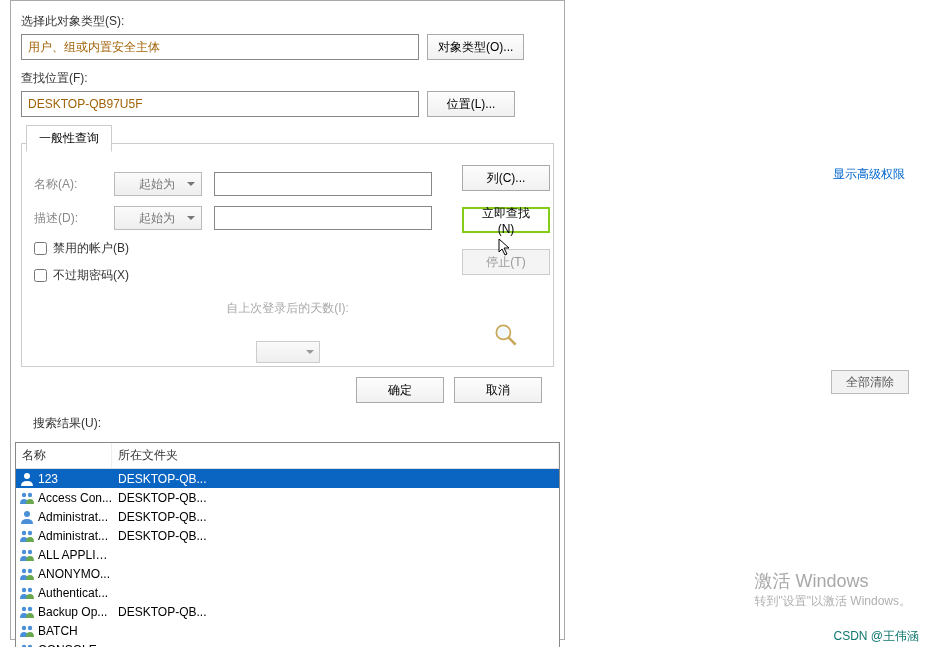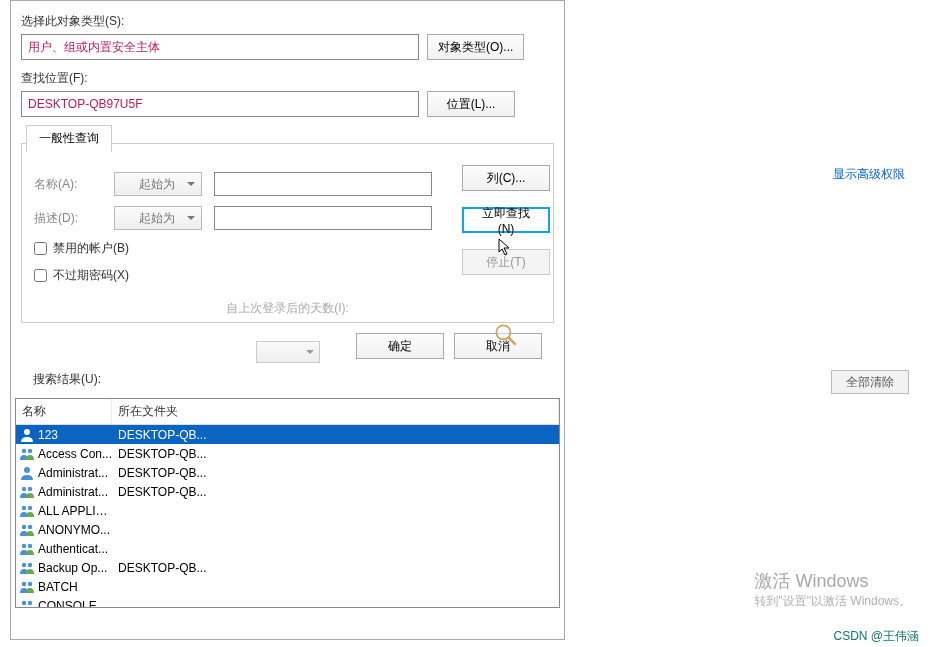--- a/index.html
+++ b/index.html
@@ -4,24 +4,24 @@
   <style>
     * { box-sizing: border-box; margin: 0; padding: 0; font-family: "Microsoft YaHei", "Segoe UI", sans-serif; }
     body { width: 933px; height: 647px; background: #fff; position: relative; overflow: hidden; font-size: 12px; }
     
     .dialog { position: absolute; left: 10px; top: 0; width: 555px; height: 640px; background: #fff; border: 1px solid #aaa; }
     .dialog-body { padding: 12px 10px 6px; }
     
     .field-row { margin-bottom: 6px; }
     .field-label { font-size: 12px; color: #333; margin-bottom: 4px; display: block; }
     .field-pair { display: flex; gap: 8px; align-items: flex-start; }
-    .field-input { flex: 1; height: 26px; border: 1px solid #888; background: #fff; padding: 3px 6px; font-size: 12px; display: flex; align-items: center; color: #be185d; }
+    .field-input { flex: 1; height: 26px; border: 1px solid #888; background: #fff; padding: 3px 6px; font-size: 12px; display: flex; align-items: center; color: #a16207; }
     .field-input.wide { width: 398px; flex: none; }
     .btn { min-width: 88px; height: 26px; border: 1px solid #aaa; background: linear-gradient(#fdfdfd,#f1f1f1); font-size: 12px; padding: 0 10px; cursor: pointer; display: inline-flex; align-items: center; justify-content: center; }
-    .btn.primary { border: 2px solid #0ea5e9; background: #fff; }
+    .btn.primary { border: 2px solid #84cc16; background: #fff; }
     .btn.disabled { color: #999; background: #f4f4f4; border-color: #ccc; }
     
     .group-box { border: 1px solid #ccc; margin-top: 12px; padding: 0; position: relative; }
     .group-tabs { display: flex; margin-top: -1px; }
     .group-tab { padding: 4px 12px; border: 1px solid #ccc; background: #fff; font-size: 12px; border-bottom-color: #fff; position: relative; top: -18px; left: 4px; }
     .group-content { padding: 14px 12px 16px; }
     
     .query-grid { display: grid; grid-template-columns: 68px 88px 218px; gap: 10px 12px; align-items: center; margin-bottom: 8px; }
     .query-label { font-size: 12px; color: #888; }
     .query-label.dim { color: #aaa; }
@@ -89,21 +89,21 @@
       </div>
     </div>
     <div class="field-row" style="margin-top:10px;">
       <span class="field-label">查找位置(F):</span>
       <div class="field-pair">
         <div class="field-input wide">DESKTOP-QB97U5F</div>
         <button class="btn">位置(L)...</button>
       </div>
     </div>
 
-    <div class="group-box" style="margin-top:26px; height:180px;">
+    <div class="group-box" style="margin-top:26px; height:224px;">
       <div class="group-tabs">
         <div class="group-tab">一般性查询</div>
       </div>
       <div class="group-content" style="margin-top:-12px;">
         <div class="query-grid">
           <span class="query-label">名称(A):</span>
           <div class="combo">起始为</div>
           <input class="text-input" style="">
           <span class="query-label">描述(D):</span>
           <div class="combo">起始为</div>

